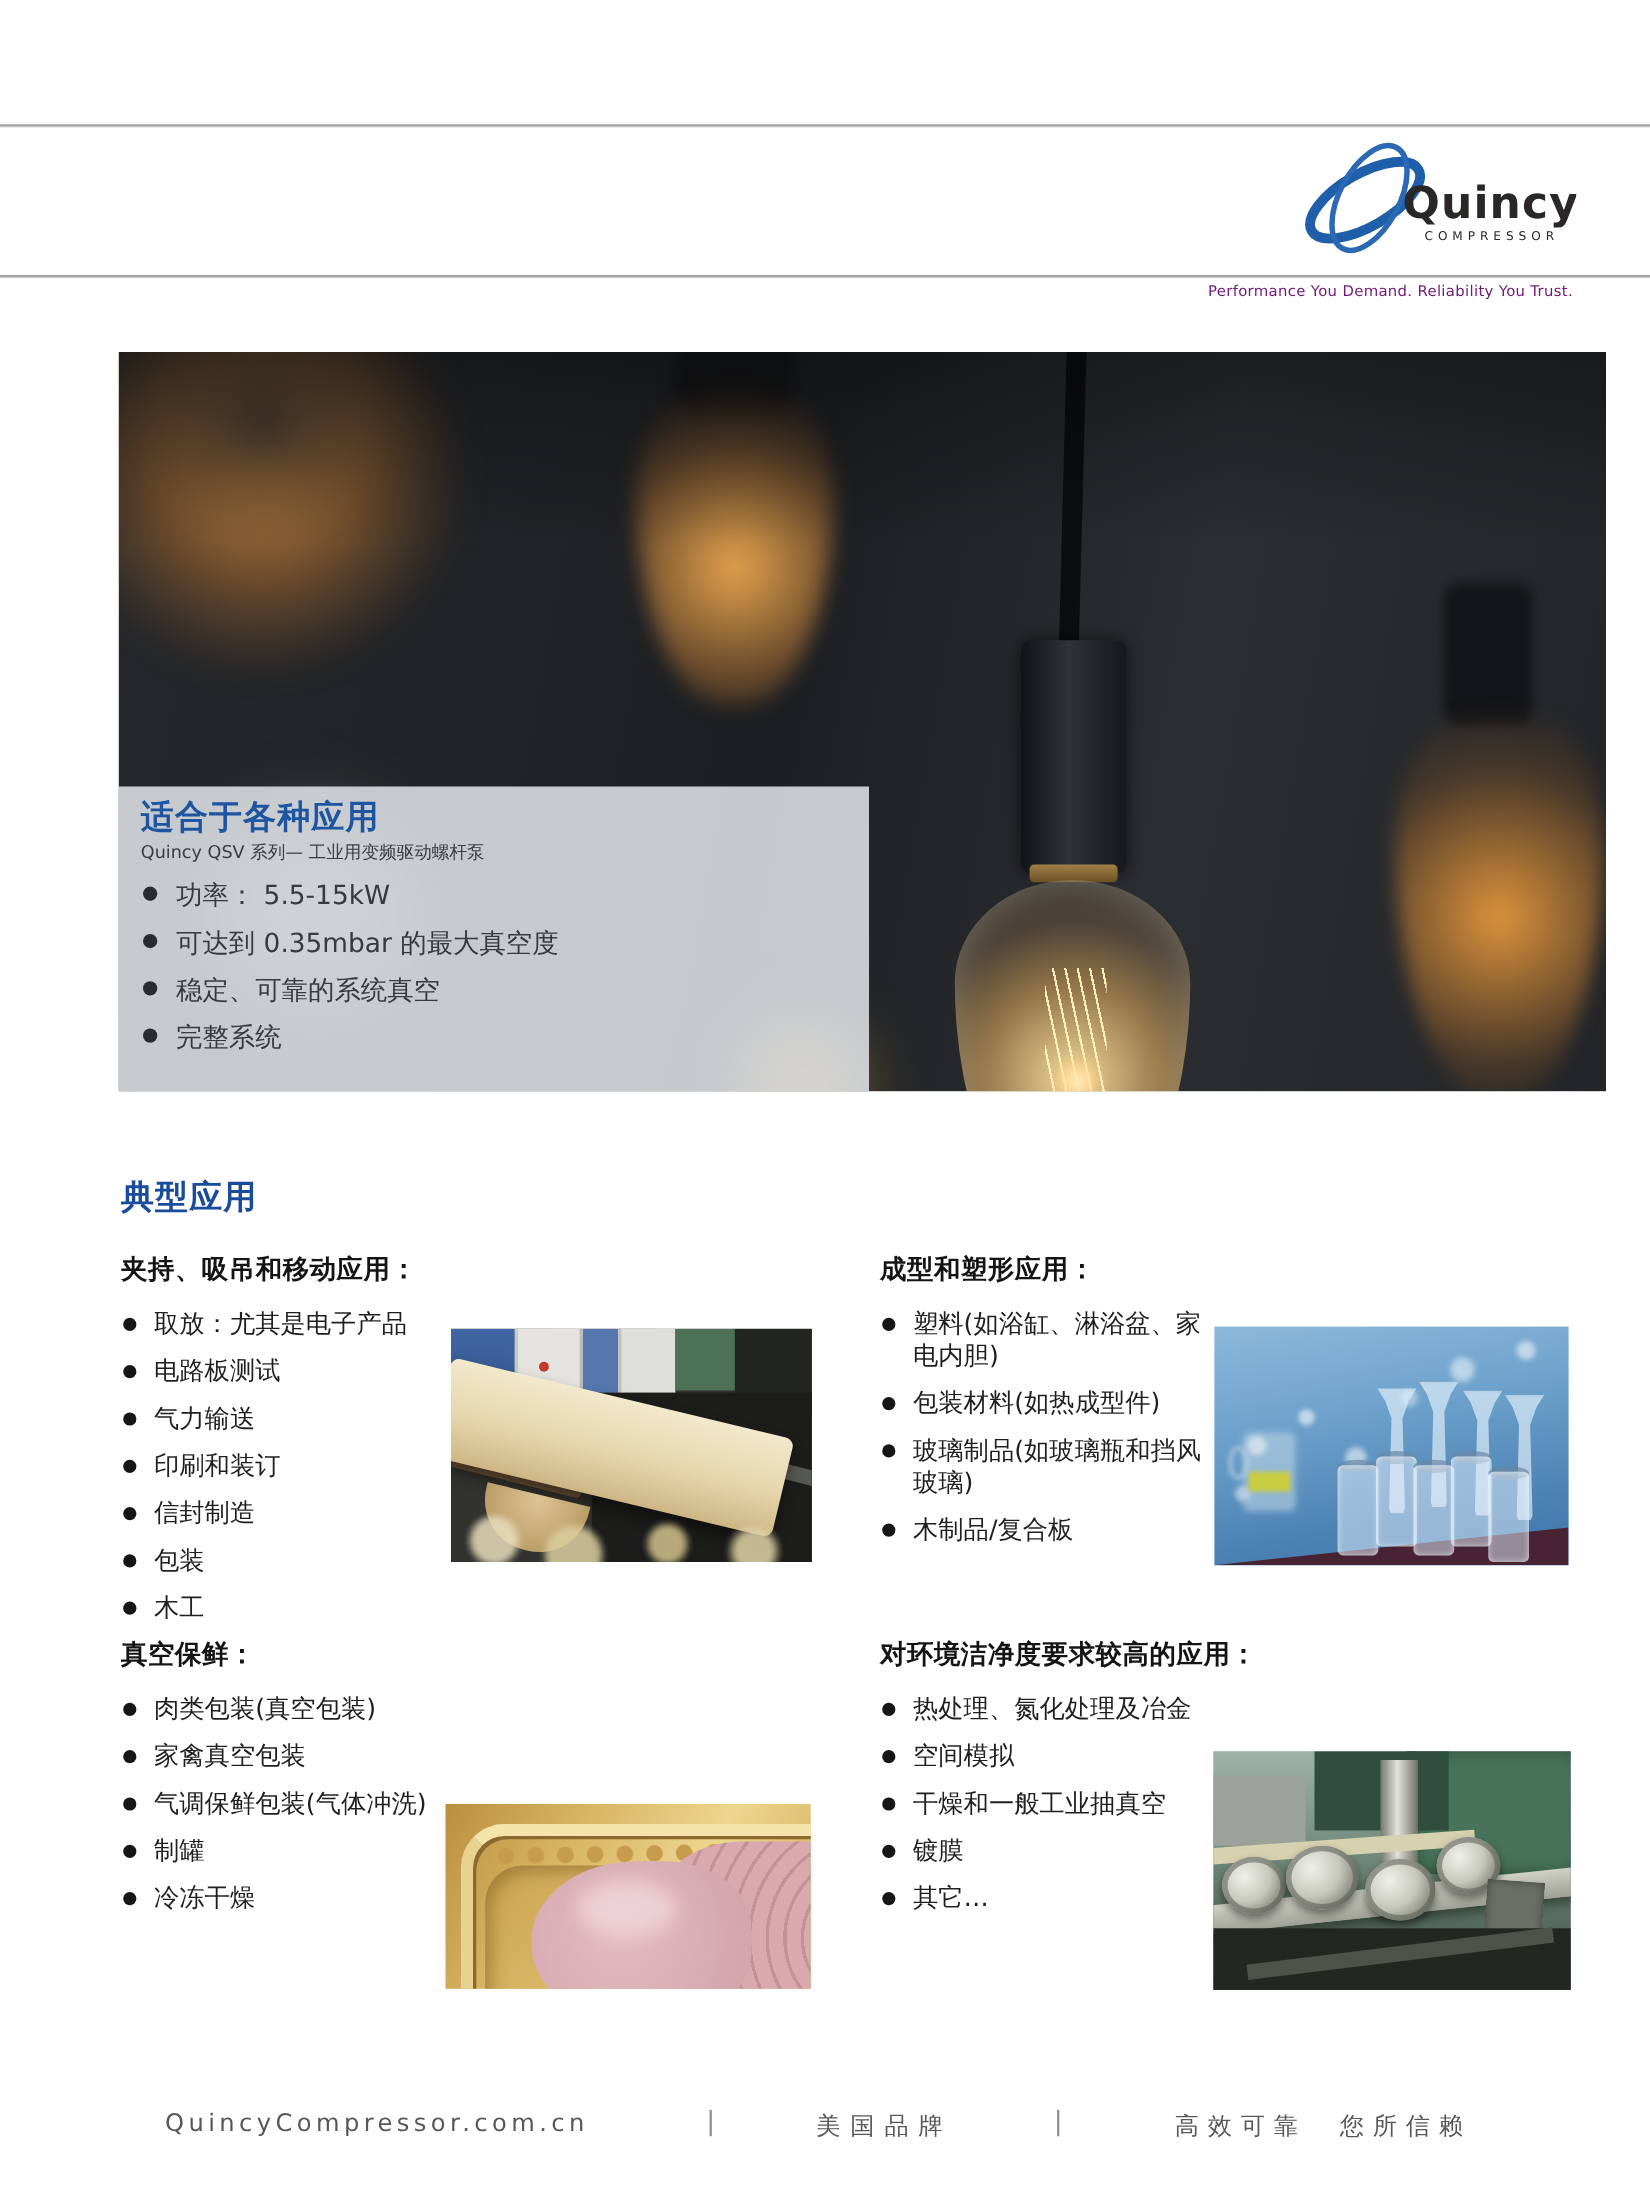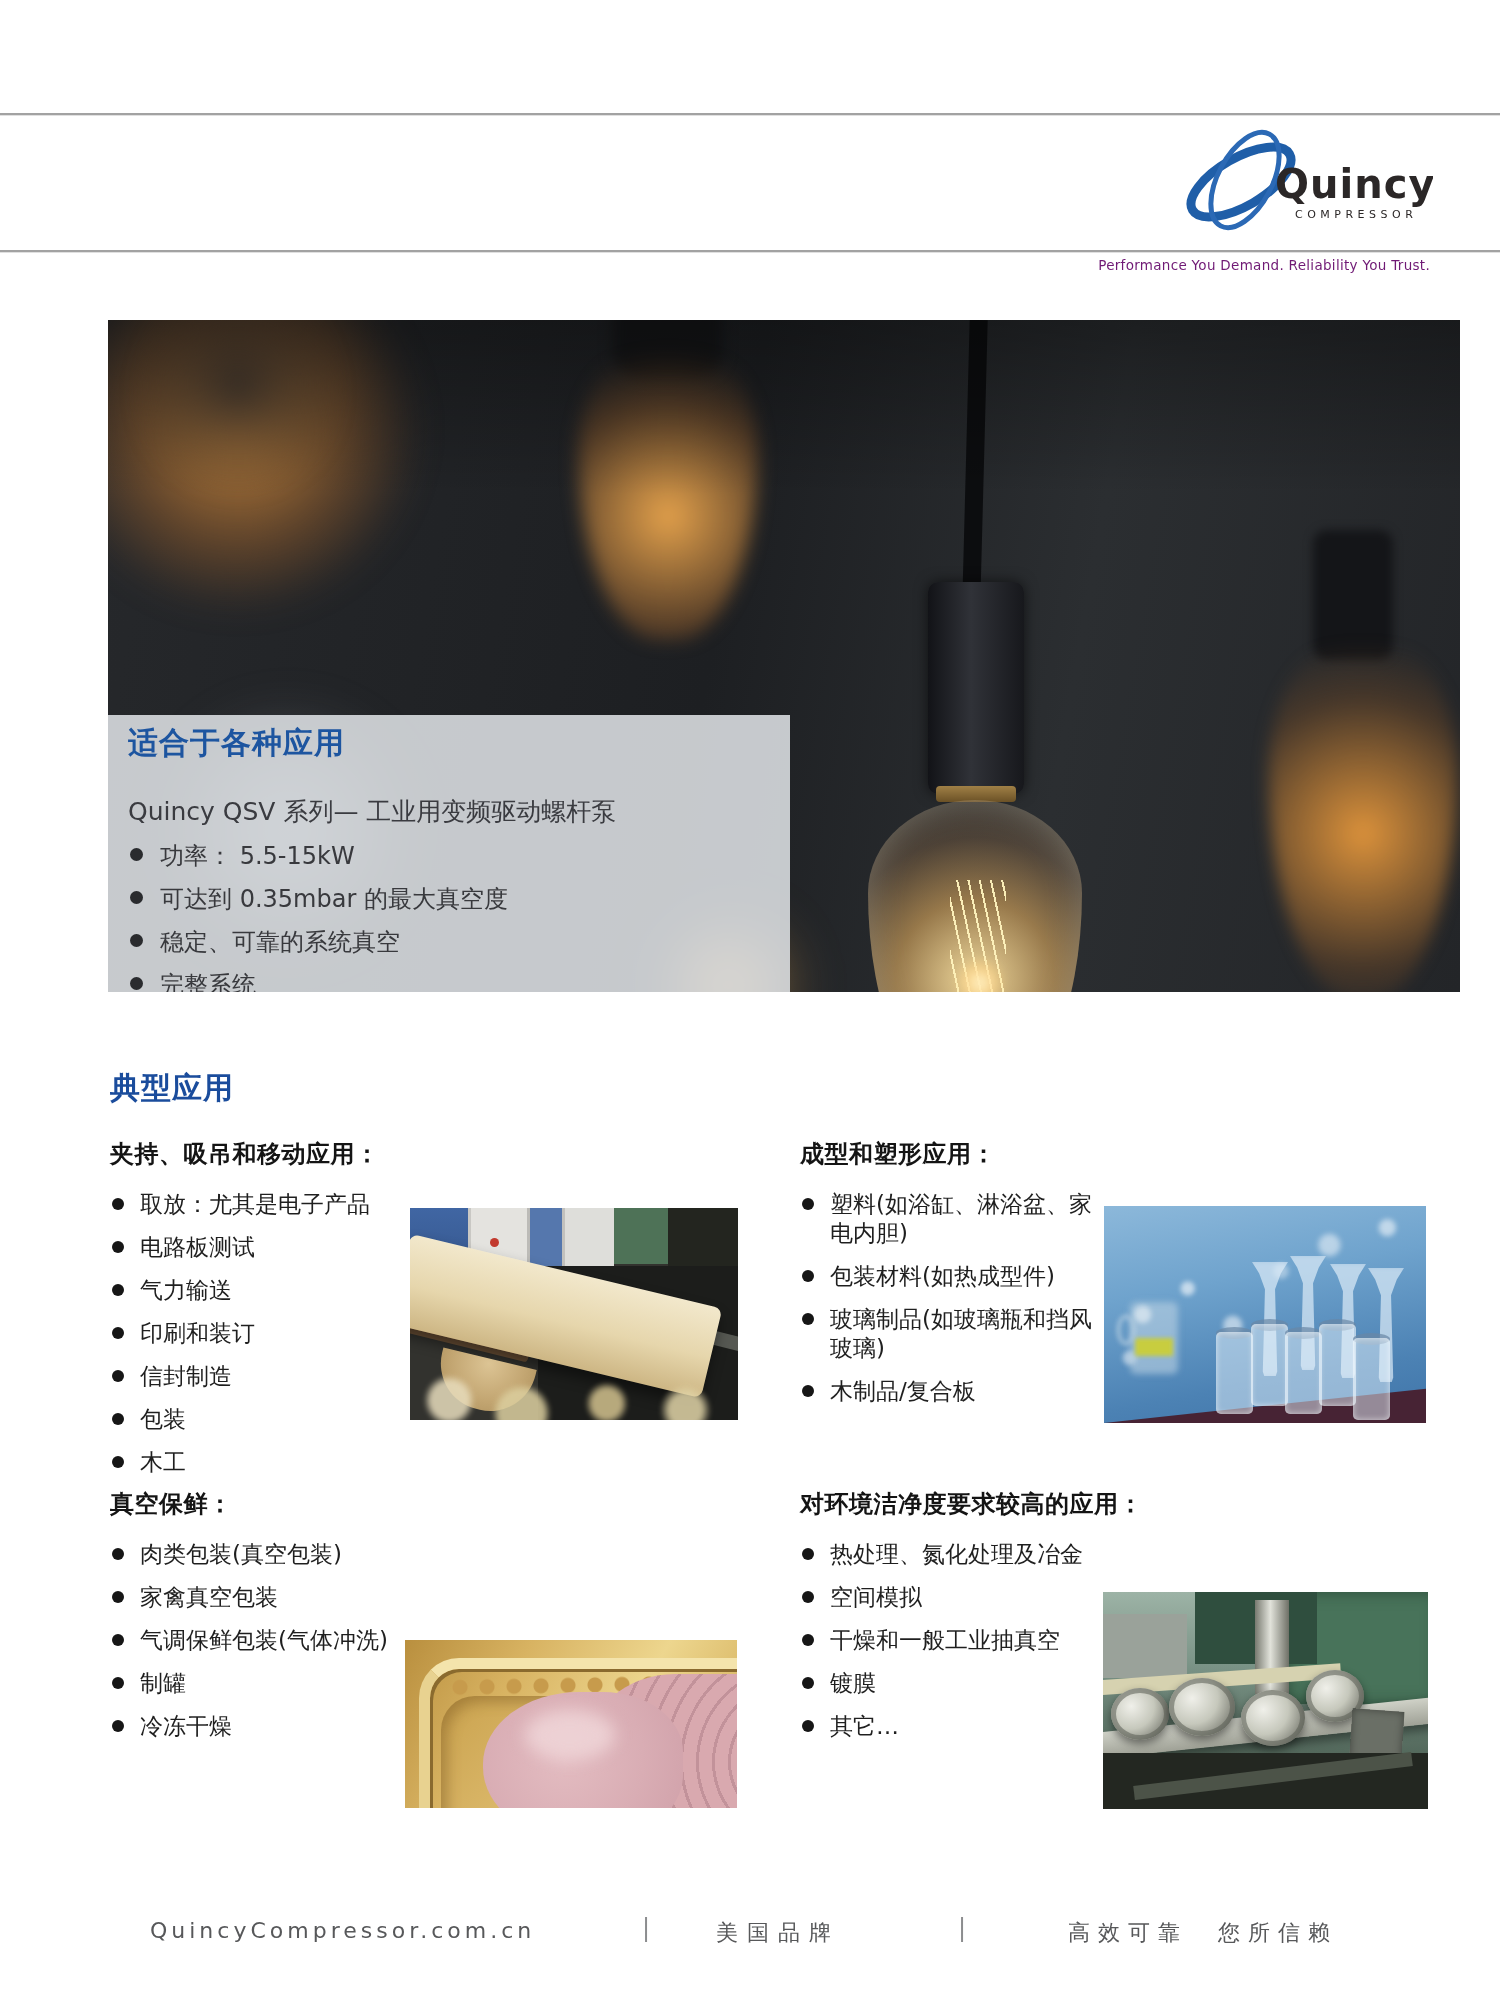--- a/index.html
+++ b/index.html
@@ -45,21 +45,21 @@
            box-shadow:inset 0 0 36px rgba(255,248,220,.3); }
   .filament { position:absolute; left:842px; top:560px; width:56px; height:130px; filter:blur(.6px);
               background:repeating-linear-gradient(78deg, rgba(255,244,190,.95) 0 2px, rgba(0,0,0,0) 2px 11px); }
   .filament-core { position:absolute; left:852px; top:640px; width:40px; height:46px; border-radius:50%; filter:blur(6px);
               background:radial-gradient(circle, rgba(255,250,215,1) 0%, rgba(255,205,120,.7) 50%, rgba(0,0,0,0) 75%); }
 
   
   .overlay { position:absolute; left:0; top:395px; width:682px; height:287px;
              background:rgba(226,229,233,.86); padding:8px 20px 0 20px; }
   .overlay h2 { font-size:30px; font-weight:bold; color:#1d55a0; letter-spacing:1px; }
-  .overlay .intro { margin-top:31px; font-size:25px; color:#3a3b40; }
+  .overlay .intro { margin-top:1px; font-size:16px; color:#3a3b40; }
   .ovl-list { list-style:none; margin-top:12px; }
   .ovl-list li { display:flex; align-items:flex-start; margin-bottom:11px; font-size:24px; color:#38393d; }
   .ovl-list .dot { width:13px; height:13px; border-radius:50%; background:#2a2b2e; flex:none; margin:8px 17px 0 2px; }
 
   
   .section-title { position:absolute; left:110px; top:1068px; font-size:30px; font-weight:bold; color:#1a4c9c; letter-spacing:1px; }
 
   .textblock { position:absolute; }
   .textblock h3 { font-size:24px; font-weight:bold; color:#141414; white-space:nowrap; letter-spacing:.5px; }
   .app-list { list-style:none; margin-top:20px; }
@@ -159,21 +159,21 @@
   .cn3 { left:138px; top:98px; width:64px; height:56px; }
   .cn4 { right:64px; top:78px; width:58px; height:52px; }
   .mc-bracket { right:26px; top:118px; width:52px; height:74px; background:#6a6f66; transform:rotate(4deg); box-shadow:inset 0 0 8px rgba(0,0,0,.4); }
   .mc-base    { left:0; bottom:0; width:100%; height:56px; background:#232721; }
   .mc-strip   { left:30px; bottom:26px; width:280px; height:14px; transform:rotate(-7deg); background:#4c5348; }
 
   
   .footer-item { position:absolute; font-size:22px; color:#57585a; }
   .ft-domain { left:150px;  top:1918px; letter-spacing:4px; }
   .ft-div1   { left:642px;  top:1914px; color:#8c8d8f; font-size:24px; }
-  .ft-brand  { left:716px;  top:1918px; letter-spacing:9px; }
+  .ft-brand  { left:742px;  top:1918px; letter-spacing:9px; }
   .ft-div2   { left:958px;  top:1914px; color:#8c8d8f; font-size:24px; }
   .ft-slogan { left:1068px; top:1918px; letter-spacing:8px; }
 </style>
 </head>
 <body>
 
 <div class="page">
 
   <div class="rule top"></div>
   <div class="rule bottom"></div>

